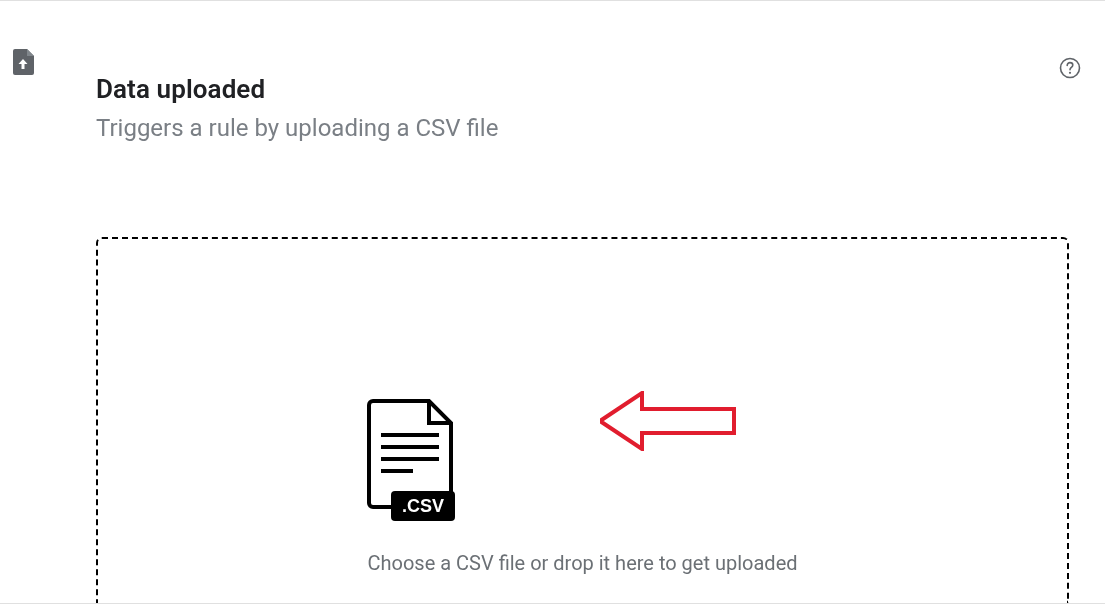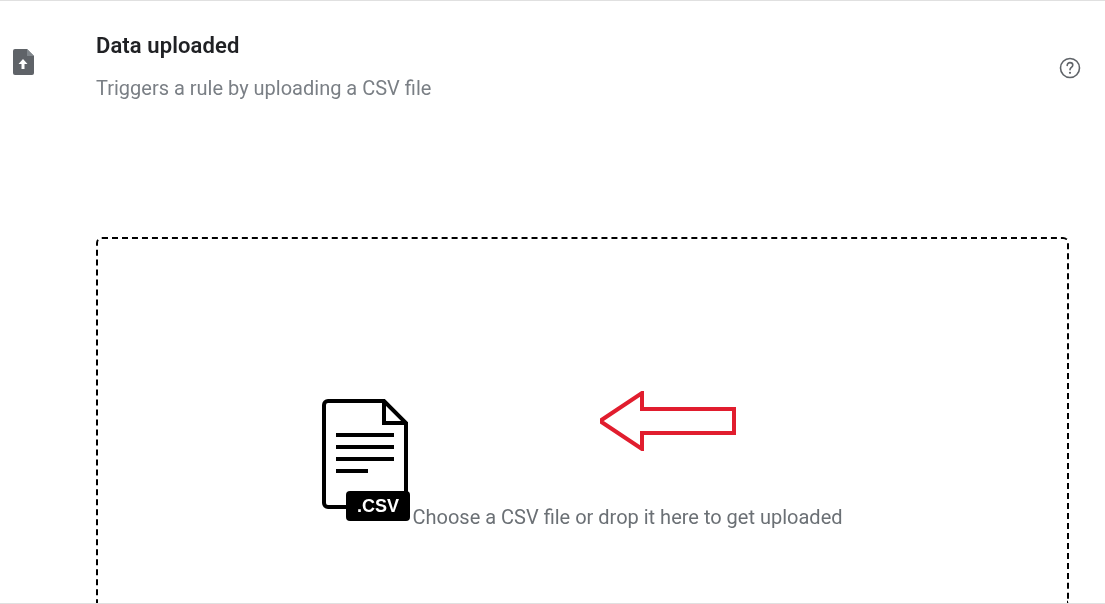--- a/index.html
+++ b/index.html
@@ -25,28 +25,29 @@
       height: 26px;
       color: #5f6368;
     }
     .header-icon svg { display: block; }
     .header-text {
       position: absolute;
       top: 32px;
       left: 96px;
     }
     .title {
-      font-size: 22px;
+      font-size: 26px;
       font-weight: 600;
       color: #202124;
       letter-spacing: 0.1px;
+      margin-top: 41px;
     }
     .subtitle {
-      margin-top: 18px;
-      font-size: 20px;
+      margin-top: 10px;
+      font-size: 24px;
       color: #7a7f85;
     }
     .help {
       position: absolute;
       top: 56px;
       right: 24px;
       width: 22px;
       height: 22px;
       display: flex;
       align-items: center;
@@ -66,22 +67,22 @@
       border-bottom: none;
       border-radius: 6px 6px 0 0;
       display: flex;
       flex-direction: column;
       align-items: center;
       cursor: pointer;
     }
     .drop-inner {
       margin-top: 160px;
       display: flex;
-      flex-direction: row;
-      align-items: flex-end;
+      flex-direction: column;
+      align-items: flex-start;
     }
     .csv-icon { position: relative; width: 90px; height: 130px; }
     .csv-icon svg { display: block; }
     .arrow {
       position: absolute;
       top: 390px;
       left: 600px;
       width: 140px;
       height: 60px;
       pointer-events: none;

